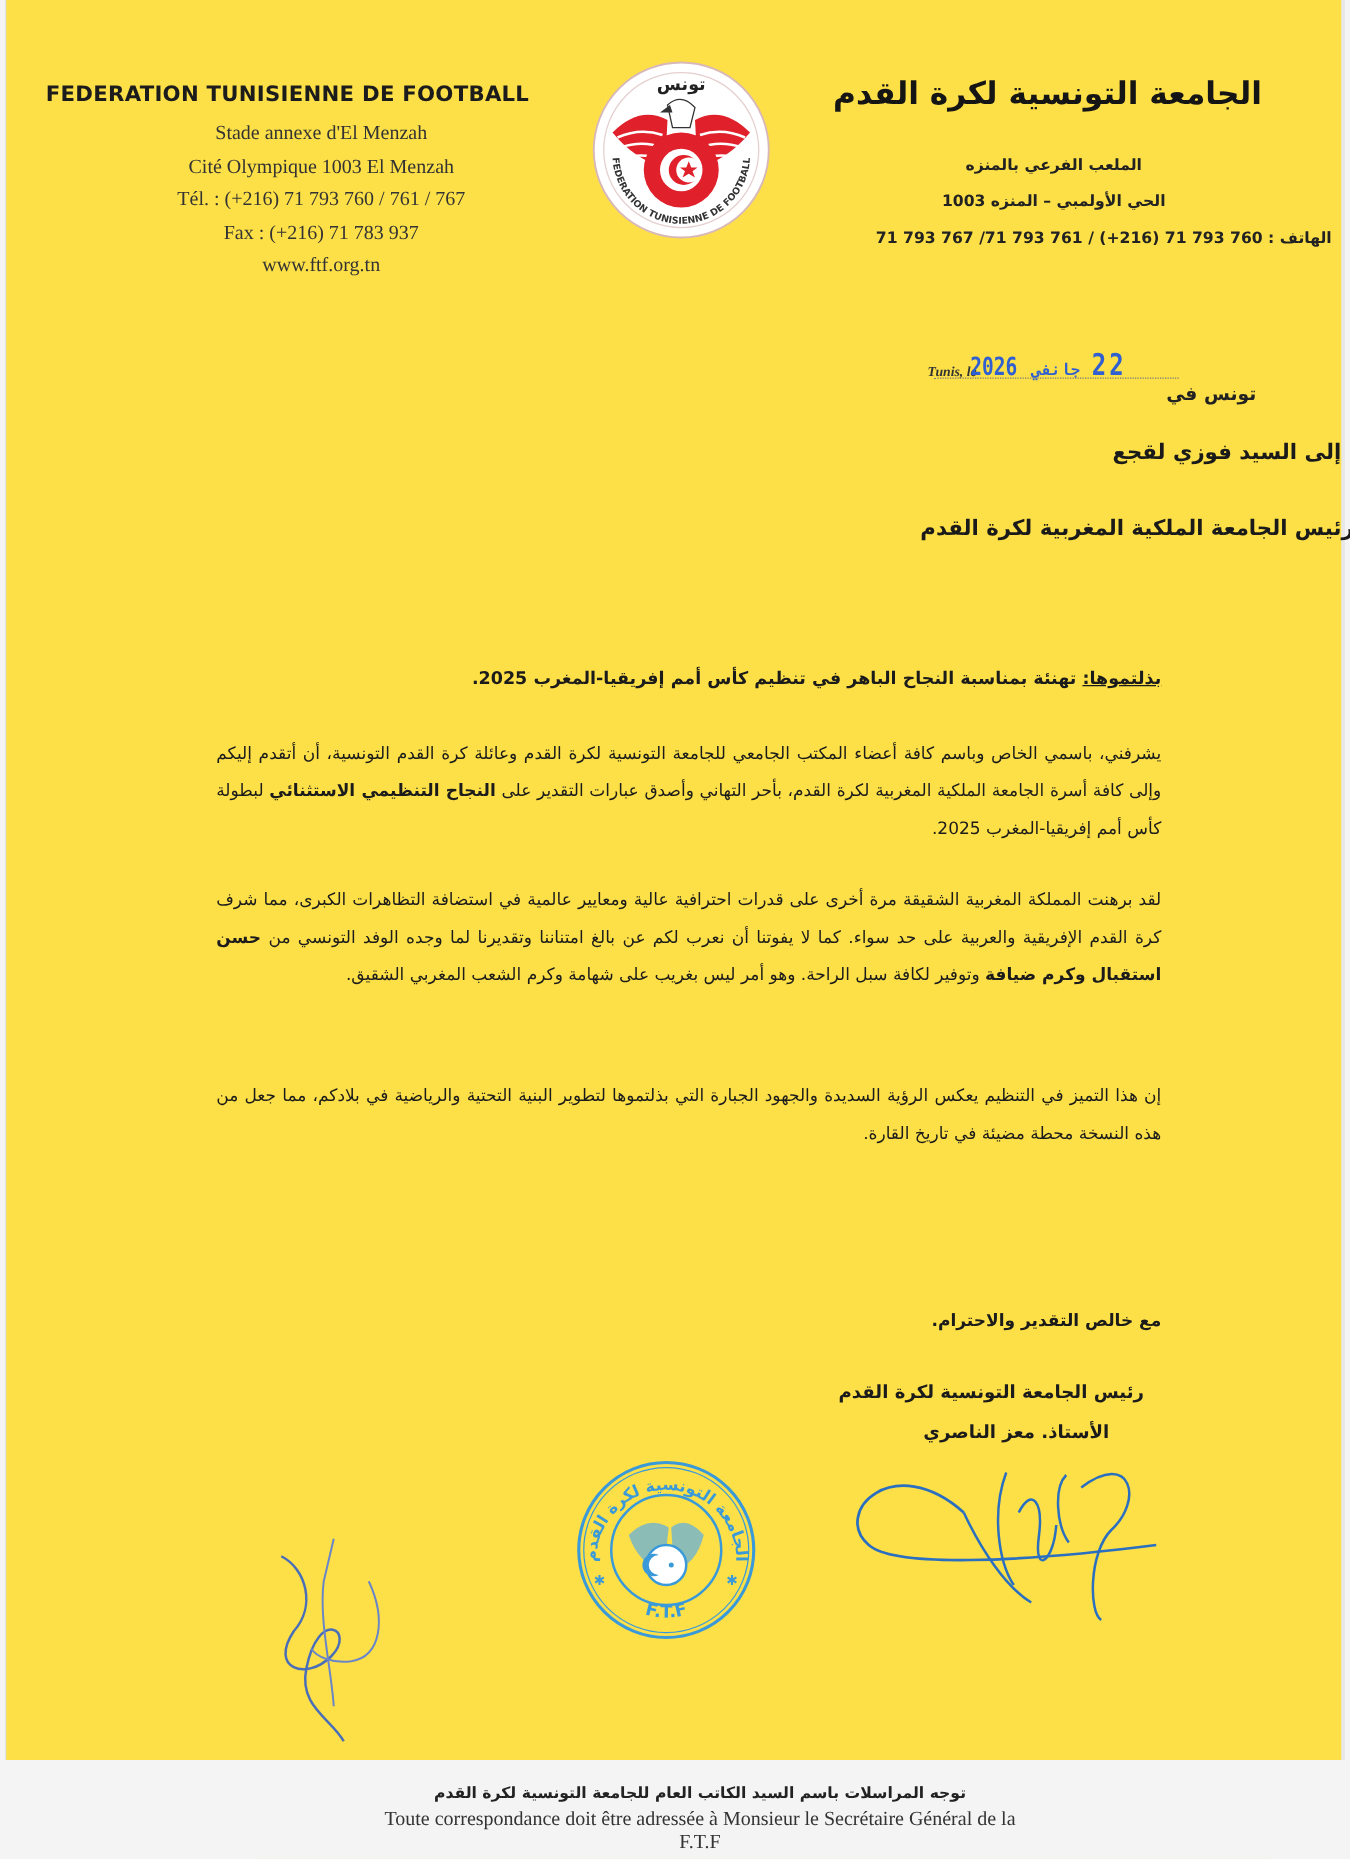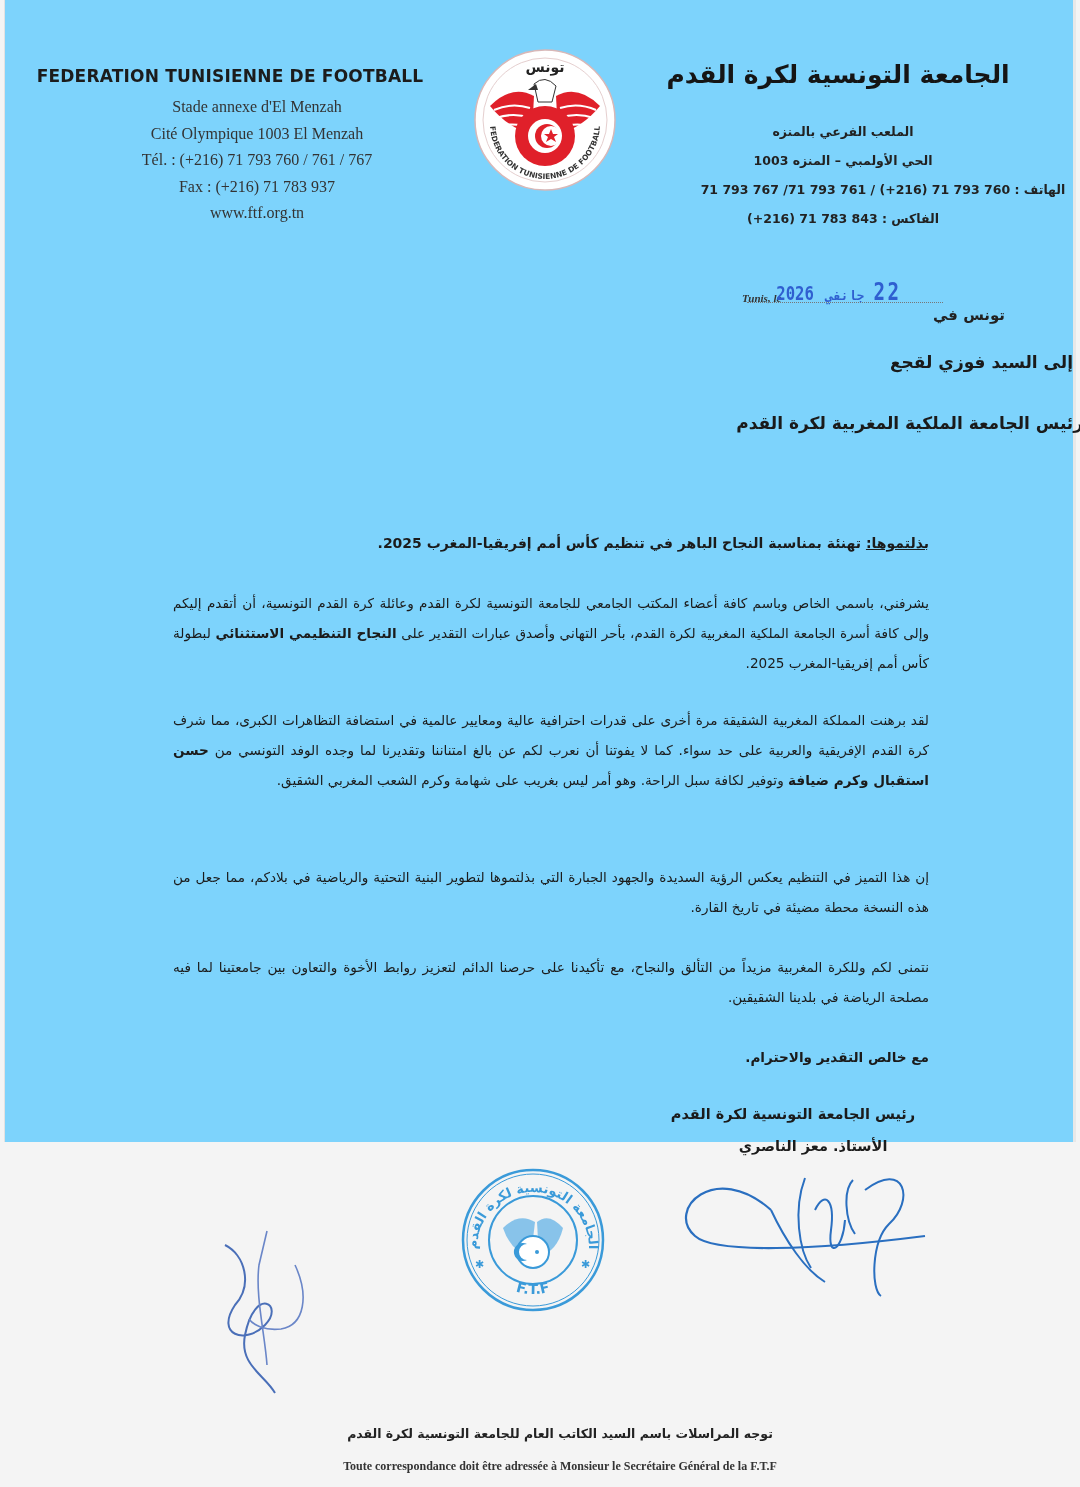--- a/index.html
+++ b/index.html
@@ -1,19 +1,19 @@
 <!DOCTYPE html>
 <html><head>
   <meta charset="utf-8">
   <style>
     html, body { margin: 0; padding: 0; background: #f4f4f4; }
     body { width: 1080px; height: 1487px; overflow: hidden; position: relative; }
     .page {
-      position: absolute; left: 4px; top: 0; width: 1068px; height: 1142px;
-      background: #7dd3fc;
+      position: absolute; left: 4px; top: 0; width: 1068px; height: 1408px;
+      background: #fde047;
       border-left: 1px solid #e2e2e2; border-right: 3px solid #e8e8e8;
       color: #1a1a1a;
     }
     .fr-head { position: absolute; left: 40px; top: 66px; width: 400px; text-align: center; }
     .fr-title { font-family: "DejaVu Sans", sans-serif; font-weight: bold; font-size: 17px; letter-spacing: 0.2px; color: #1c1c1c; margin-left: -30px; }
     .fr-line { font-family: "Liberation Serif", serif; font-size: 16px; color: #333; line-height: 26.5px; }
     .fr-lines { margin-top: 8px; margin-left: 24px; }
 
     .ar-head { position: absolute; right: 50px; top: 60px; width: 360px; text-align: center; direction: rtl; }
     .ar-title { font-family: "DejaVu Sans", sans-serif; font-weight: bold; font-size: 25px; color: #151515; margin-right: 10px; }
@@ -49,21 +49,21 @@
     .sig-right .name { margin-left: 40px; }
     .sig-left { position: absolute; left: 168px; top: 1100px; width: 290px; text-align: center; direction: rtl; font-family: "DejaVu Sans", sans-serif; font-weight: bold; font-size: 14.5px; line-height: 36px; color: #1b1b1b; }
     .sig-left .name { margin-top: 18px; margin-left: 40px; }
 
     .seal { position: absolute; left: 448px; top: 1160px; width: 160px; height: 160px; }
     .signature-right { position: absolute; left: 670px; top: 1150px; width: 260px; height: 150px; }
     .signature-left { position: absolute; left: 200px; top: 1225px; width: 110px; height: 170px; }
 
     .footer { position: absolute; left: 300px; top: 1426px; width: 510px; text-align: center; }
     .footer-ar { font-family: "DejaVu Sans", sans-serif; font-weight: bold; font-size: 12.5px; direction: rtl; color: #222; letter-spacing: 0.3px; }
-    .footer-fr { font-family: "Liberation Serif", serif; font-weight: bold; font-size: 12px; color: #333; margin-top: 18px; }
+    .footer-fr { font-family: "Liberation Serif", serif; font-weight: normal; font-size: 16px; color: #333; margin-top: 6px; }
   </style>
 </head>
 <body>
 
 <div class="page">
 
   <div class="fr-head">
     <div class="fr-title">FEDERATION TUNISIENNE DE FOOTBALL</div>
     <div class="fr-lines">
       <div class="fr-line">Stade annexe d'El Menzah</div>
@@ -97,21 +97,20 @@
       <textPath href="#logoRing" startOffset="50%" text-anchor="middle">FEDERATION TUNISIENNE DE FOOTBALL</textPath>
     </text>
   </svg>
 
   <div class="ar-head">
     <div class="ar-title">الجامعة التونسية لكرة القدم</div>
     <div class="ar-lines">
       <div>الملعب الفرعي بالمنزه</div>
       <div>الحي الأولمبي – المنزه 1003</div>
       <div class="ar-phone">الهاتف : 760 793 71 (216+) / 761 793 71/ 767 793 71</div>
-      <div>الفاكس : 843 783 71 (216+)</div>
     </div>
   </div>
 
   <div class="dateline">
     <span class="date-fr">Tunis, le</span>
     <span class="date-dots"></span>
     <span class="stamp-date">
       <span class="stamp-day">22</span>
       <span class="stamp-month">جانفي</span>
       <span class="stamp-year">2026</span>
@@ -126,21 +125,20 @@
     <span class="lbl">بذلتموها:</span><span> تهنئة بمناسبة النجاح الباهر في تنظيم كأس أمم إفريقيا-المغرب 2025.</span>
   </div>
 
   <div class="body-text p1">
     <span>يشرفني، باسمي الخاص وباسم كافة أعضاء المكتب الجامعي للجامعة التونسية لكرة القدم وعائلة كرة القدم التونسية، أن أتقدم إليكم وإلى كافة أسرة الجامعة الملكية المغربية لكرة القدم، بأحر التهاني وأصدق عبارات التقدير على </span><span class="b">النجاح التنظيمي الاستثنائي</span><span> لبطولة كأس أمم إفريقيا-المغرب 2025.</span>
   </div>
   <div class="body-text p2">
     <span>لقد برهنت المملكة المغربية الشقيقة مرة أخرى على قدرات احترافية عالية ومعايير عالمية في استضافة التظاهرات الكبرى، مما شرف كرة القدم الإفريقية والعربية على حد سواء. كما لا يفوتنا أن نعرب لكم عن بالغ امتناننا وتقديرنا لما وجده الوفد التونسي من </span><span class="b">حسن استقبال وكرم ضيافة</span><span> وتوفير لكافة سبل الراحة. وهو أمر ليس بغريب على شهامة وكرم الشعب المغربي الشقيق.</span>
   </div>
   <div class="body-text p3">إن هذا التميز في التنظيم يعكس الرؤية السديدة والجهود الجبارة التي بذلتموها لتطوير البنية التحتية والرياضية في بلادكم، مما جعل من هذه النسخة محطة مضيئة في تاريخ القارة.</div>
-  <div class="body-text p4">نتمنى لكم وللكرة المغربية مزيداً من التألق والنجاح، مع تأكيدنا على حرصنا الدائم لتعزيز روابط الأخوة والتعاون بين جامعتينا لما فيه مصلحة الرياضة في بلدينا الشقيقين.</div>
   <div class="body-text closing">مع خالص التقدير والاحترام.</div>
 
   <div class="sig-right">
     <div>رئيس الجامعة التونسية لكرة القدم</div>
     <div class="name">الأستاذ. معز الناصري</div>
   </div>
 
   <svg class="seal" viewBox="0 0 160 160">
     <circle cx="80" cy="80" r="70" fill="none" stroke="#3a9ad9" stroke-width="2.5"></circle>
     <circle cx="80" cy="80" r="66" fill="none" stroke="#3a9ad9" stroke-width="1"></circle>

